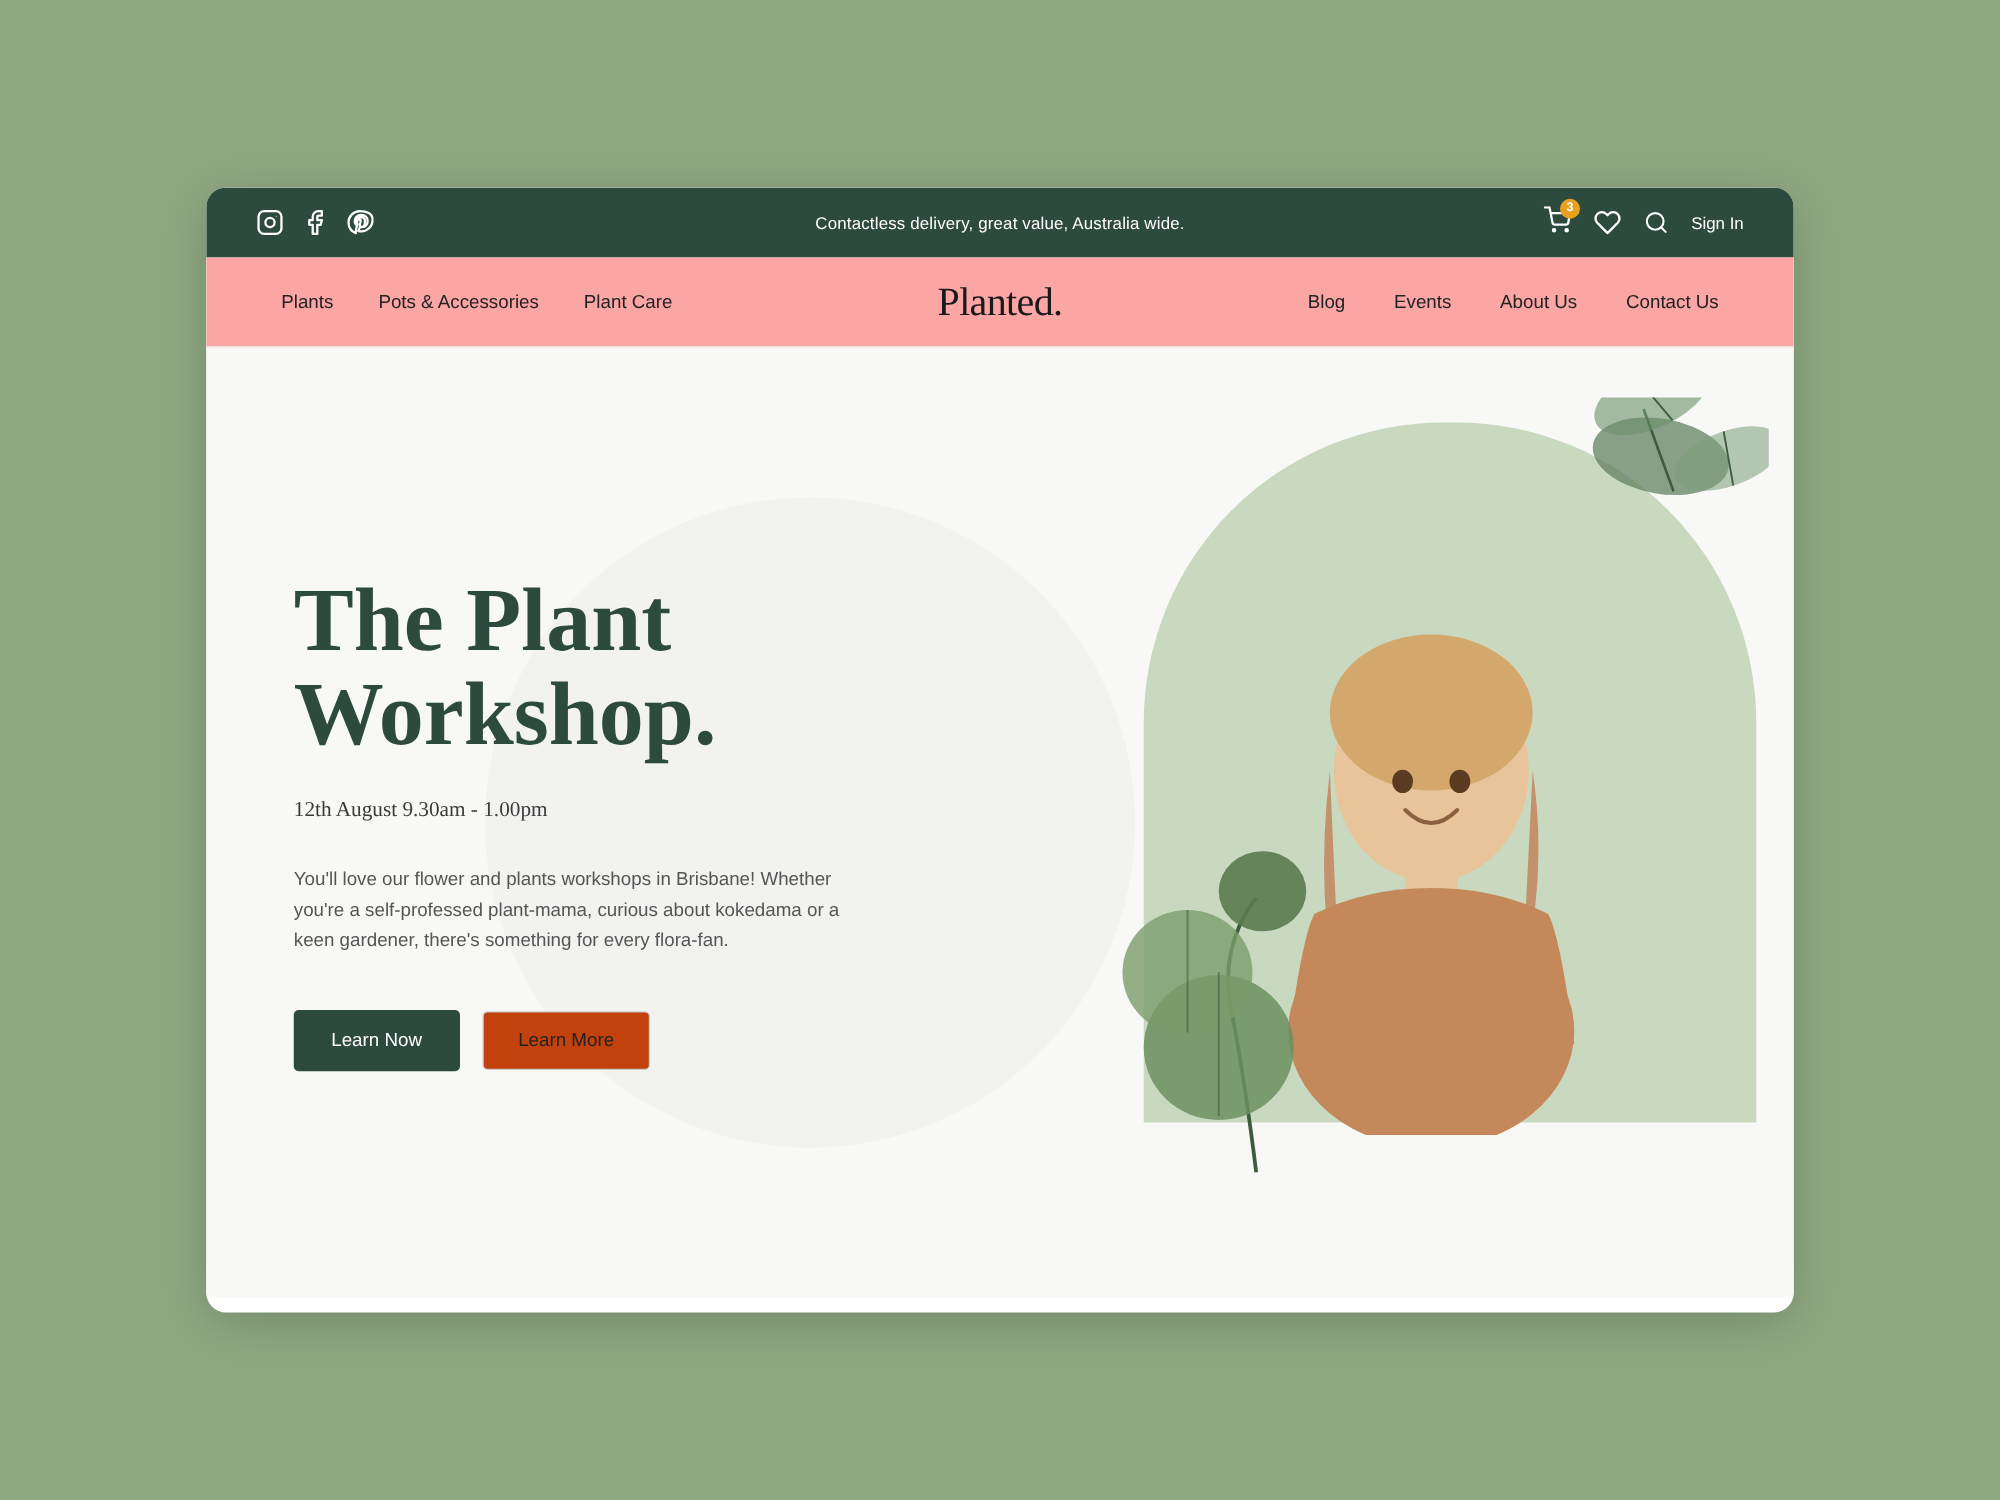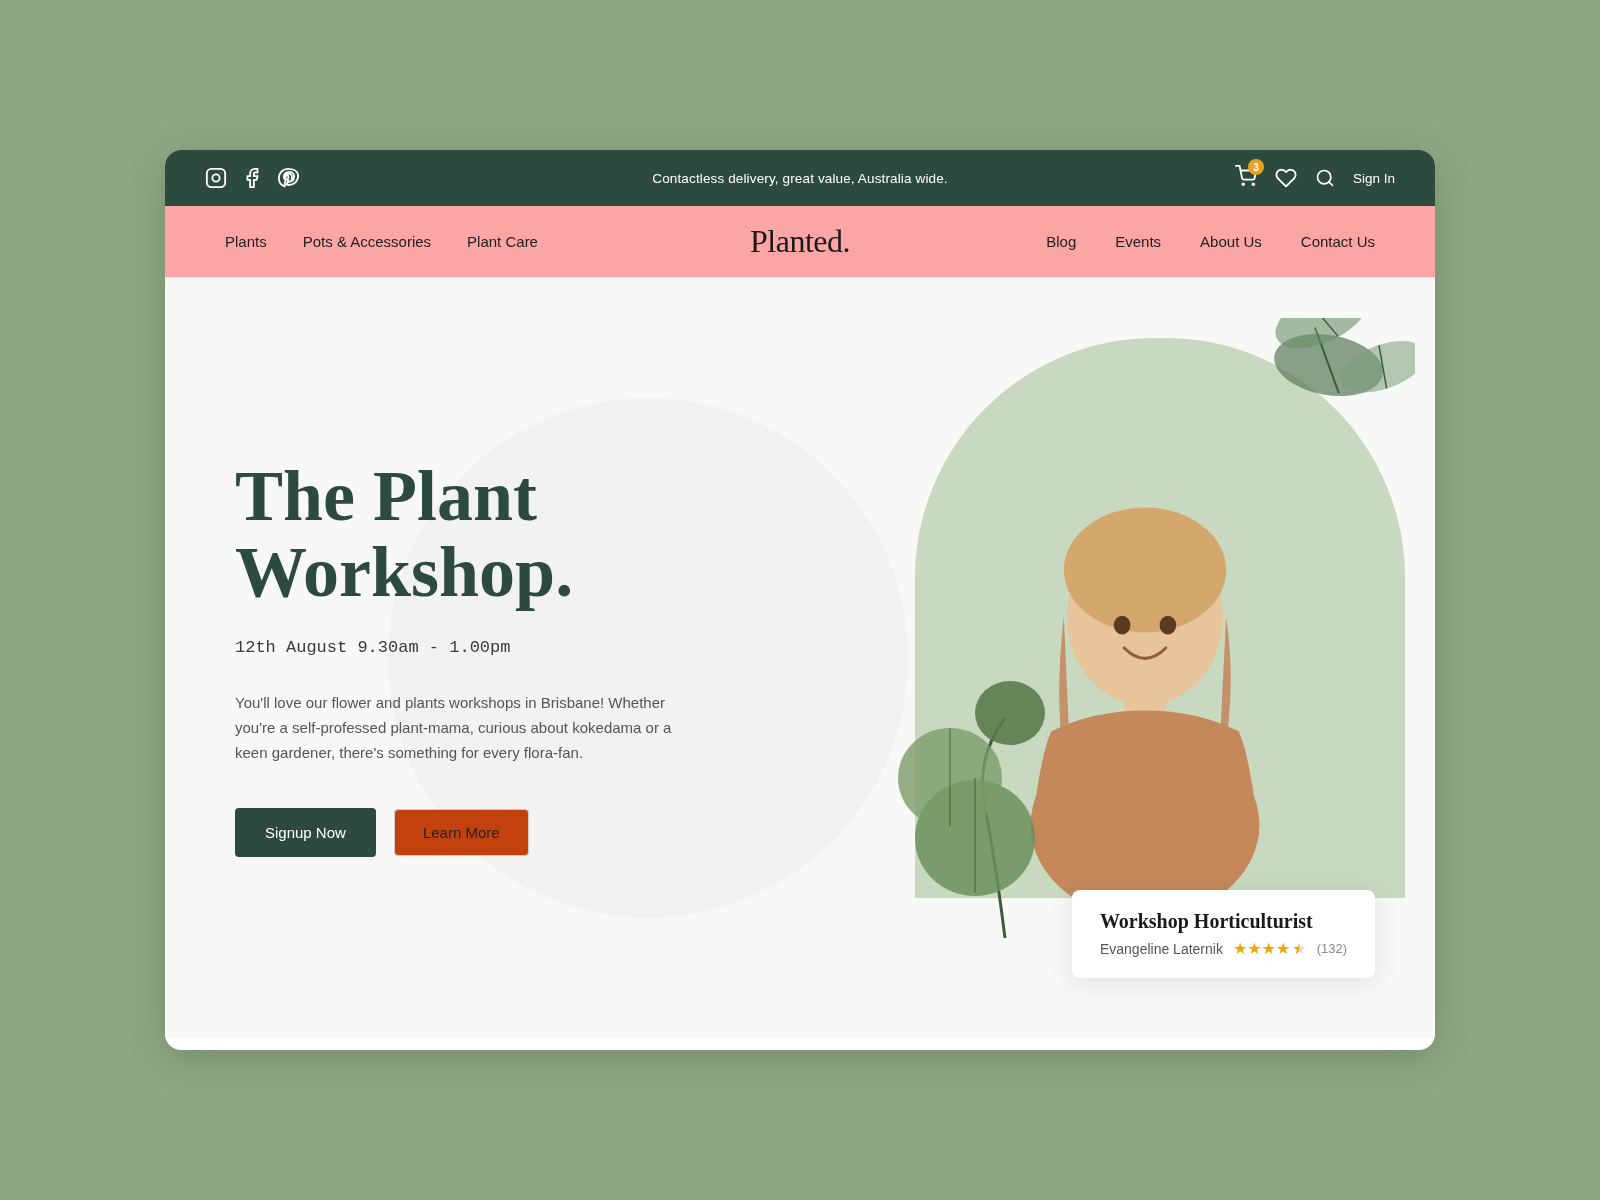--- a/index.html
+++ b/index.html
@@ -178,21 +178,21 @@
     .hero-title {
       font-family: Georgia, serif;
       font-size: 72px;
       font-weight: 700;
       color: #2d4a3e;
       line-height: 1.05;
       margin-bottom: 28px;
     }
 
     .hero-date {
-      font-family: Liberation Mono, monospace;
+      font-family: Liberation Serif, serif;
       font-size: 17px;
       color: #3a3a3a;
       margin-bottom: 34px;
       font-weight: 400;
     }
 
     .hero-description {
       font-family: Arial, sans-serif;
       font-size: 15px;
       color: #555;
@@ -372,21 +372,21 @@
 
   <div class="hero">
 
     <div class="hero-bg-circle"></div>
 
     <div class="hero-content">
       <h1 class="hero-title">The Plant Workshop.</h1>
       <p class="hero-date">12th August 9.30am - 1.00pm</p>
       <p class="hero-description">You'll love our flower and plants workshops in Brisbane! Whether you're a self-professed plant-mama, curious about kokedama or a keen gardener, there's something for every flora-fan.</p>
       <div class="hero-buttons">
-        <button class="btn-signup">Signup Now</button>
+        <button class="btn-signup">Learn Now</button>
         <button class="btn-learn">Learn More</button>
       </div>
     </div>
 
     <div class="hero-right">
 
       <div class="hero-img-bg"></div>
 
       <svg style="position:absolute; right:20px; top:40px; z-index:5;" width="230" height="200" viewBox="0 0 230 200">
 
@@ -435,28 +435,18 @@
         <ellipse cx="80" cy="180" rx="60" ry="58" fill="#6b8f5e" opacity="0.85"></ellipse>
 
         <ellipse cx="55" cy="120" rx="52" ry="50" fill="#7a9c6a" opacity="0.8"></ellipse>
 
         <ellipse cx="115" cy="55" rx="35" ry="32" fill="#5a7a4e" opacity="0.9"></ellipse>
 
         <line x1="80" y1="120" x2="80" y2="235" stroke="#3d5c3d" stroke-width="1.5" opacity="0.6"></line>
         <line x1="55" y1="70" x2="55" y2="168" stroke="#3d5c3d" stroke-width="1.5" opacity="0.6"></line>
       </svg>
 
-      <div class="info-card">
-        <div class="info-card-title">Workshop Horticulturist</div>
-        <div class="info-card-row">
-          <span class="info-card-name">Evangeline Laternik</span>
-          <div class="stars">
-            ★★★★<span style="color:#ddd; position:relative; display:inline-block;"><span style="position:absolute;left:0;overflow:hidden;width:50%;color:#f0a500;">★</span>★</span>
-          </div>
-          <span class="review-count">(132)</span>
-        </div>
-      </div>
 
     </div>
 
   </div>
 
 </div>
 
 </body></html>

